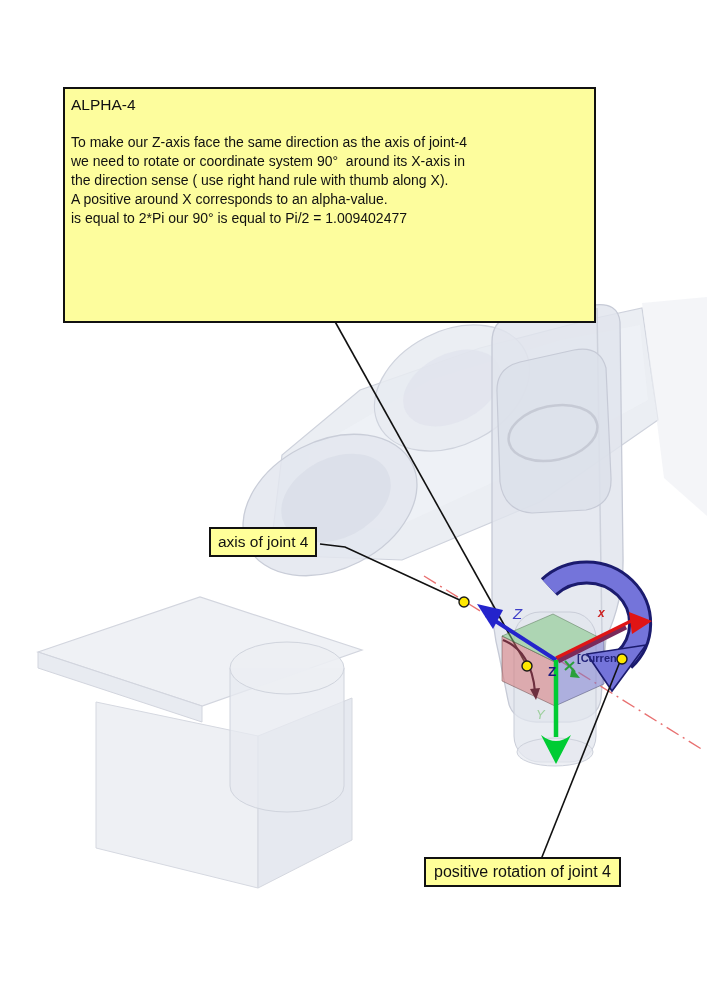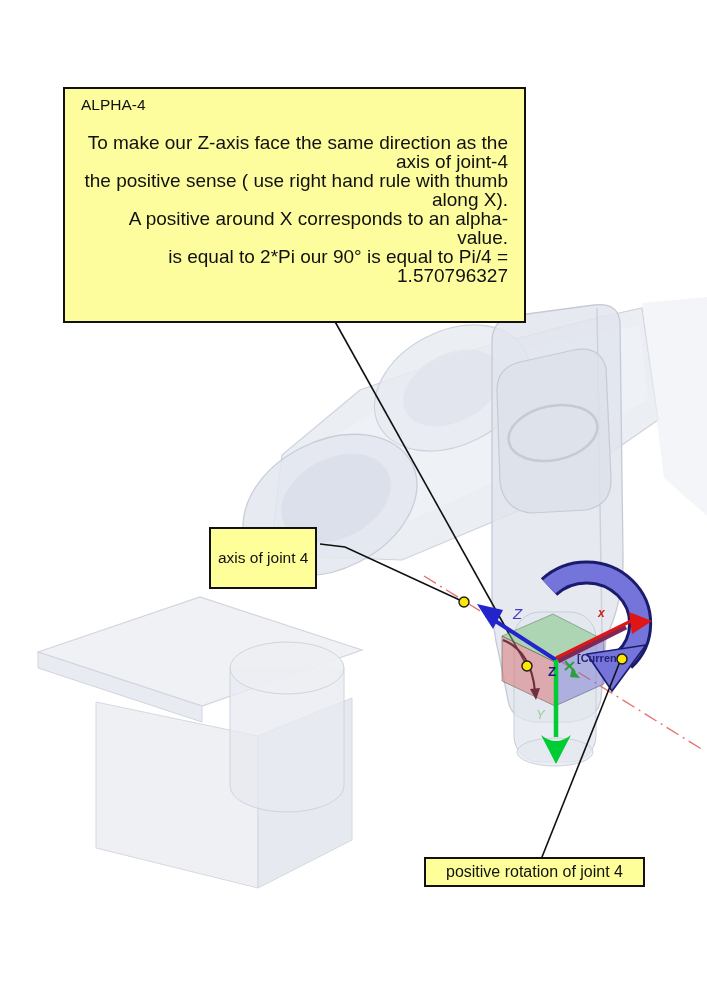--- a/index.html
+++ b/index.html
@@ -6,29 +6,29 @@
   #stage{
     position:relative;width:707px;height:1000px;background:#ffffff;
     font-family:"Liberation Sans", sans-serif;overflow:hidden;
   }
   #scene{position:absolute;left:0;top:0;}
   .callout{
     position:absolute;background:#ffff99;border:2px solid #111111;
     color:#111;white-space:pre;z-index:5;
   }
   #note-box{
-    position:absolute;left:63px;top:87px;width:463px;height:236px;
+    position:absolute;left:63px;top:87px;width:533px;height:236px;
     background:#fdfd9d;border:2px solid #111111;box-sizing:border-box;
-    padding:6px 16px;color:#111;z-index:5;
+    padding:6px 6px;color:#111;z-index:5;
   }
   .note-title{font-size:15.5px;line-height:19px;white-space:pre-wrap;}
   .note-gap{height:19px;}
-  .note-line{font-size:19px;line-height:19px;white-space:pre-wrap;text-align:right;}
-  #axis-callout{left:209px;top:527px;padding:20px 7px;font-size:15.5px;}
-  #rotation-callout{left:424px;top:857px;padding:4px 20px;font-size:16px;}
+  .note-line{font-size:14px;line-height:19px;white-space:pre-wrap;}
+  #axis-callout{left:209px;top:527px;padding:4px 7px;font-size:15.5px;}
+  #rotation-callout{left:424px;top:857px;padding:4px 8px;font-size:16px;}
   text{font-family:"Liberation Sans", sans-serif;}
 </style>
 </head>
 <body>
 
 <div id="stage">
 
   <svg id="scene" width="707" height="1000" viewBox="0 0 707 1000">
 
     <g>
@@ -111,21 +111,22 @@
 
     <circle cx="464" cy="602" r="5" fill="#ffe800" stroke="#1a1a1a" stroke-width="1.4"></circle>
     <circle cx="527" cy="666" r="5" fill="#ffe800" stroke="#1a1a1a" stroke-width="1.4"></circle>
     <circle cx="622" cy="659" r="5" fill="#ffe800" stroke="#1a1a1a" stroke-width="1.4"></circle>
   </svg>
 
   <div id="note-box">
     <div class="note-title">ALPHA-4</div>
     <div class="note-gap"></div>
     <div class="note-line">To make our Z-axis face the same direction as the axis of joint-4</div>
-    <div class="note-line">the positive sense ( use right hand rule with thumb along X).</div>
+    <div class="note-line">we need to rotate or coordinate system 90°  around its X-axis in</div>
+    <div class="note-line">the direction sense ( use right hand rule with thumb along X).</div>
     <div class="note-line">A positive around X corresponds to an alpha-value.</div>
-    <div class="note-line">is equal to 2*Pi our 90° is equal to Pi/4 = 1.570796327</div>
+    <div class="note-line">is equal to 2*Pi our 90° is equal to Pi/2 = 1.009402477</div>
     <div class="note-gap"></div>
   </div>
 
   <div id="axis-callout" class="callout">axis of joint 4</div>
   <div id="rotation-callout" class="callout">positive rotation of joint 4</div>
 </div>
 
 </body></html>

